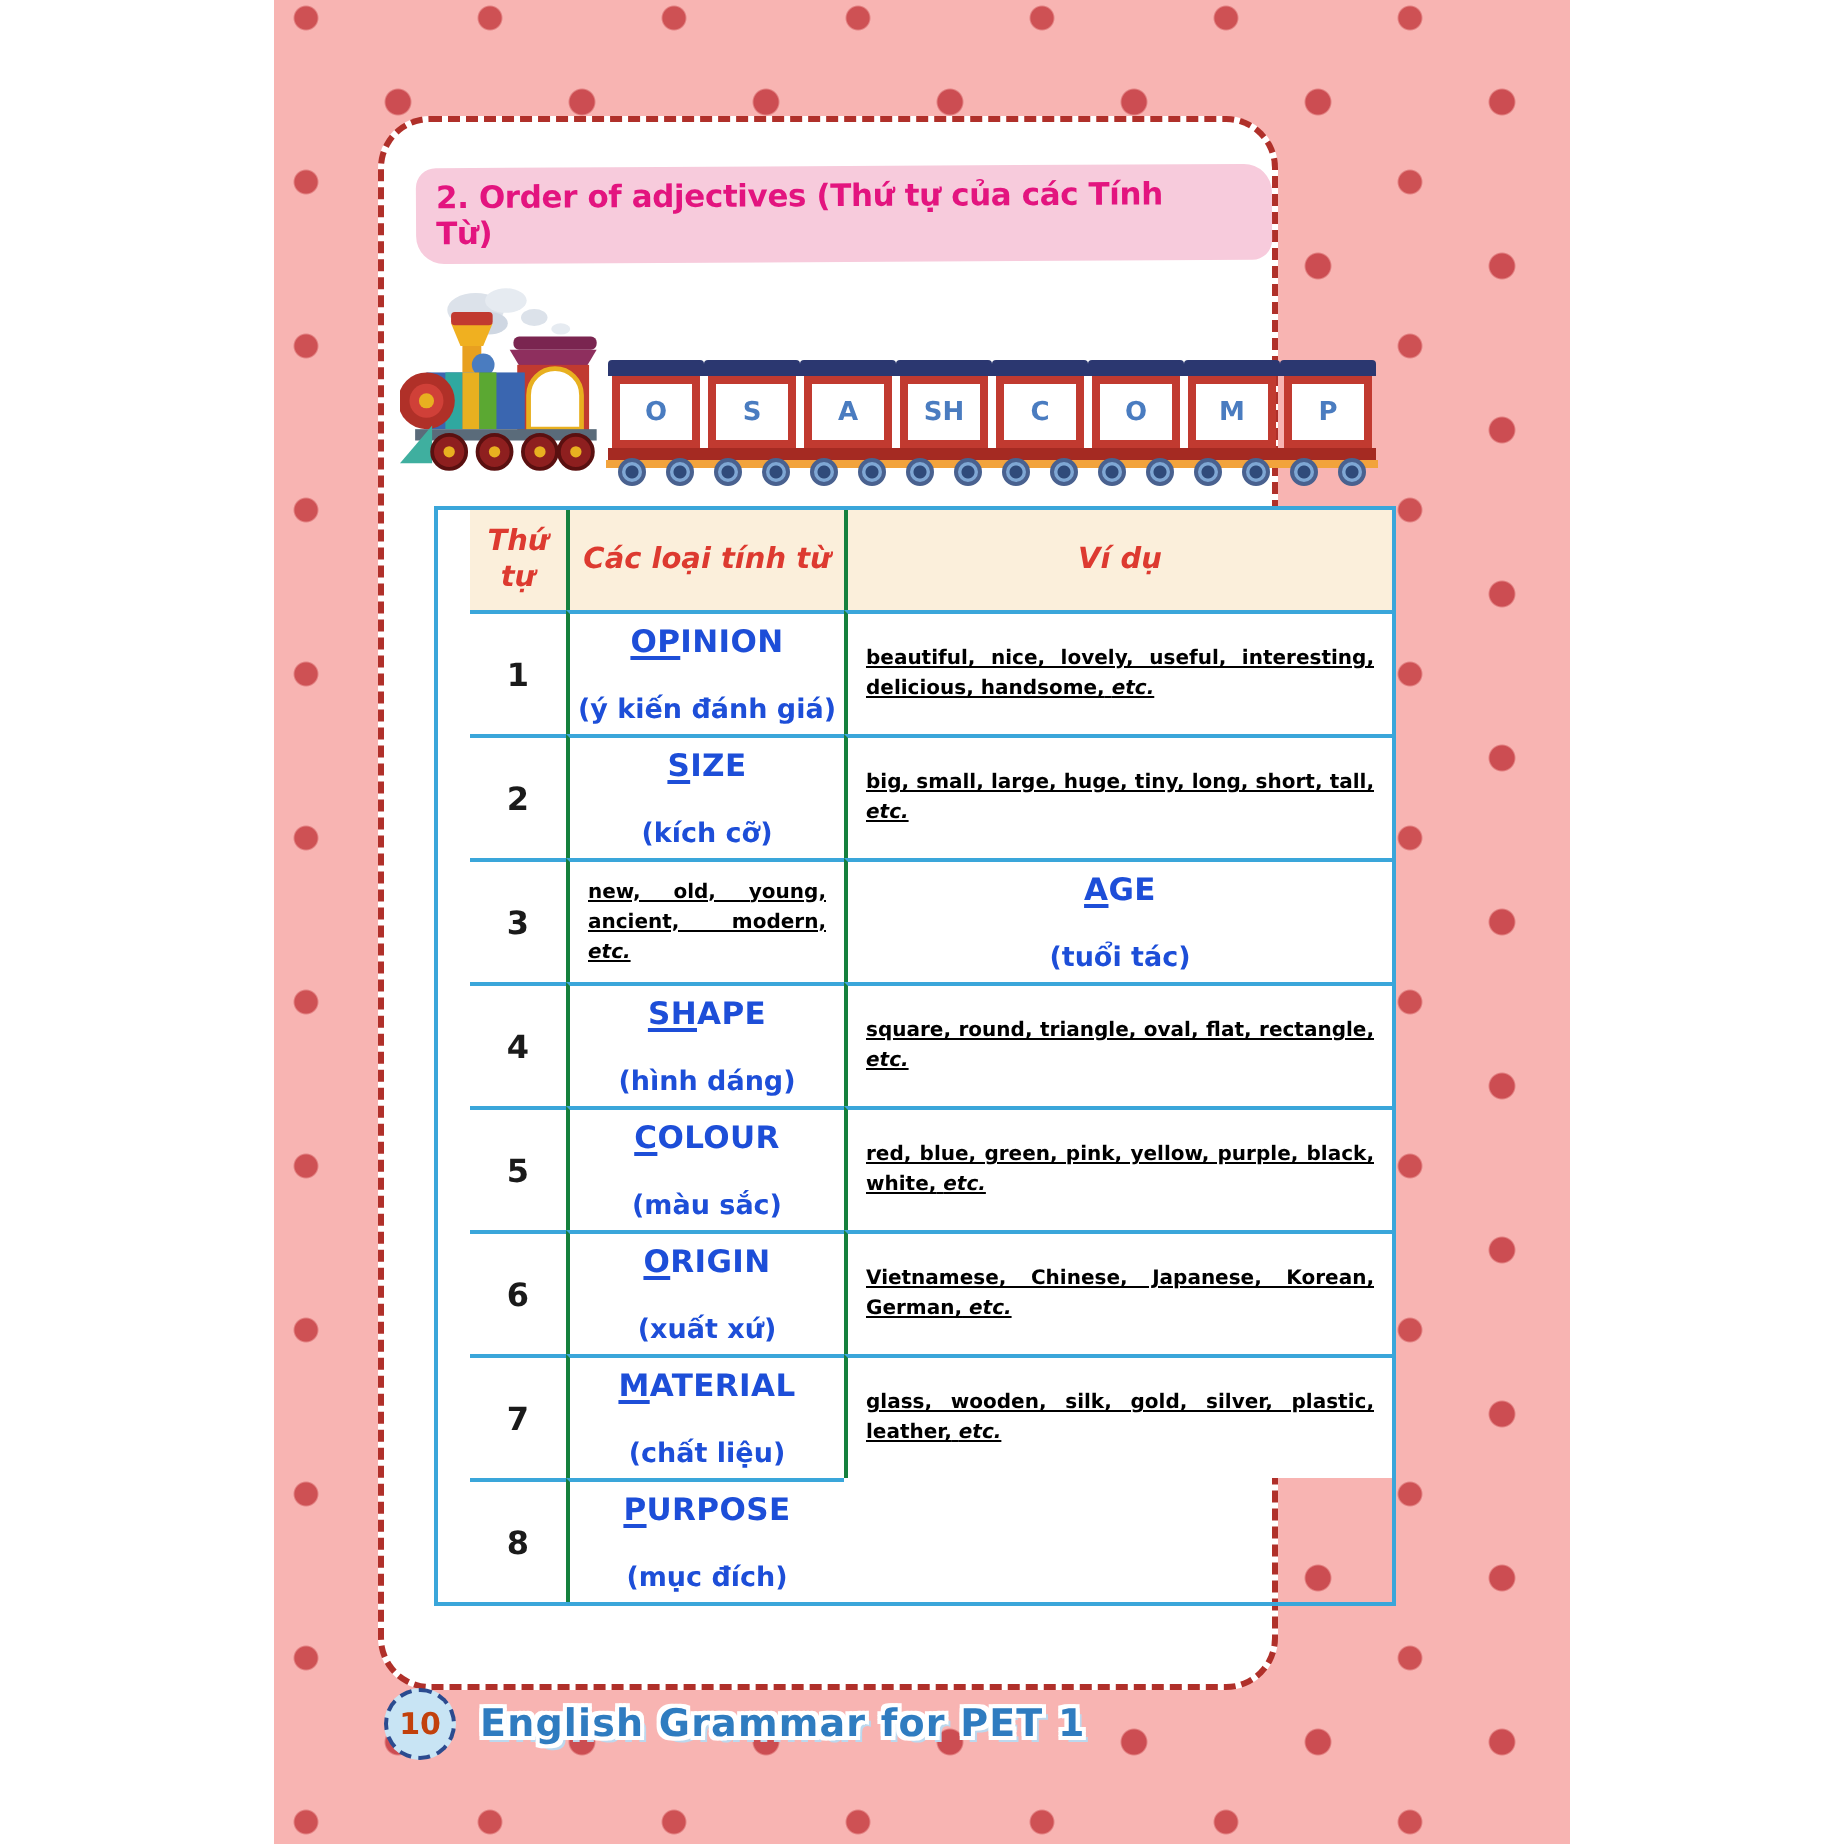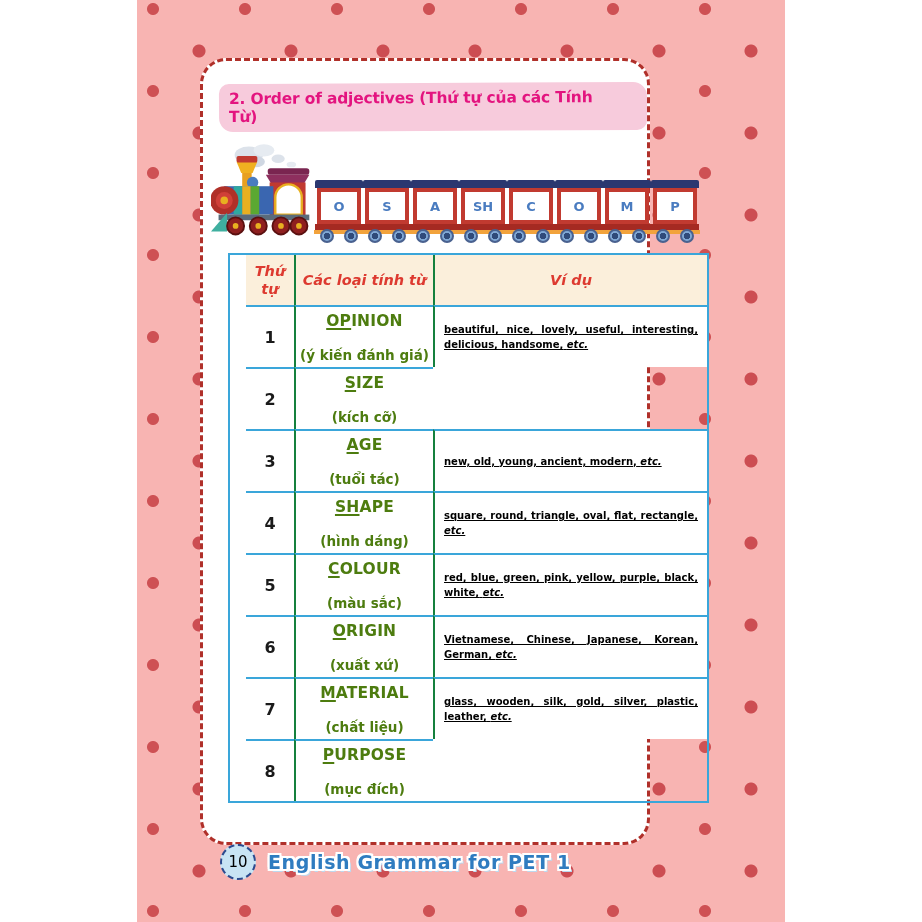--- a/index.html
+++ b/index.html
@@ -10,21 +10,21 @@
   .page{
     position:absolute;left:137px;top:0;width:648px;height:922px;
     background-color:#F8B4B2;
     background-image:
       radial-gradient(circle,#CC4D52 6px,rgba(0,0,0,0) 7px),
       radial-gradient(circle,#CE5154 5.5px,rgba(0,0,0,0) 6.5px);
     background-size:92px 82px,92px 82px;
     background-position:16px 10px,62px 50px;
   }
   .card{
-    position:absolute;left:63px;top:58px;width:450px;height:787px;box-sizing:border-box;
+    position:absolute;left:52px;top:58px;width:450px;height:787px;box-sizing:border-box;
     background:#ffffff;border:3px dashed #B0302A;border-radius:26px;
   }
   
   .title-wrap{position:absolute;left:16px;top:22px;}
   .title-hl{
     display:inline-block;background:#F7CBDC;border-radius:10px 14px 10px 14px;
     padding:6px 24px 6px 10px;transform:rotate(-0.3deg);
     color:#E3147F;font-weight:bold;font-size:15.5px;letter-spacing:-0.2px;
   }
   
@@ -44,32 +44,32 @@
   
   .gtable{position:absolute;left:25px;top:192px;width:481px;border:2px solid #3AA6DA;box-sizing:border-box;padding-left:16px;}
   .trow{display:grid;grid-template-columns:48px 139px 1fr;}
   .cell{border-left:2px solid #15803d;border-top:2px solid #3AA6DA;box-sizing:border-box;
     display:flex;flex-direction:column;justify-content:center;}
   .trow .cell:first-child{border-left:none;}
   .trow.head .cell{border-top:none;background:#FBEFDB;min-height:50px;}
   .trow:not(.head) .cell{min-height:62px;background:#ffffff;}
   .hcell{color:#DD3A30;font-weight:bold;font-style:italic;font-size:14.5px;text-align:center;line-height:1.25;}
   .cell.num{align-items:center;font-weight:bold;font-size:16px;color:#1a1a1a;}
-  .cell.cat{align-items:center;text-align:center;color:#4d7c0f;font-weight:bold;}
+  .cell.cat{align-items:center;text-align:center;color:#1d4ed8;font-weight:bold;}
   .cat-name{font-size:15.5px;letter-spacing:0.2px;}
   .cat-name .u{text-decoration:underline;text-underline-offset:2px;text-decoration-thickness:2px;}
   .cat-vn{font-size:13.5px;margin-top:17px;}
   .cell.ex{padding:6px 9px;}
   .ex-text{font-size:10px;font-weight:bold;color:#000000;line-height:1.5;text-align:justify;text-decoration:underline;}
   .ex-text i{font-weight:bold;}
   
   .footer{position:absolute;left:55px;top:844px;display:flex;align-items:center;gap:12px;}
   .page-circle{width:36px;height:36px;border-radius:50%;background:#C8E4F4;border:2.5px dashed #2B4B8F;
     box-sizing:border-box;display:flex;align-items:center;justify-content:center;
-    color:#000000;font-weight:normal;font-size:15px;margin-left:28px;}
+    color:#c2410c;font-weight:bold;font-size:15px;}
   .book-title{
     color:#2F7CC0;font-weight:bold;font-size:19px;letter-spacing:0.6px;
     text-shadow:-2px -2px 0 #fff,2px -2px 0 #fff,-2px 2px 0 #fff,2px 2px 0 #fff,
       0 -2px 0 #fff,0 2px 0 #fff,-2px 0 0 #fff,2px 0 0 #fff,3px 3px 0 #bcd8ee;
   }
 </style>
 </head>
 <body>
 
 <div class="page">
@@ -222,30 +222,33 @@
       <div class="ex-text"><span>beautiful, nice, lovely, useful, interesting, delicious, handsome,</span> <i>etc.</i></div>
     </div>
   </div>
 
   <div class="trow">
     <div class="cell num">2</div>
     <div class="cell cat">
       <div class="cat-name"><span class="u">S</span><span>IZE</span></div>
       <div class="cat-vn">(kích cỡ)</div>
     </div>
+    <div class="cell ex">
+      <div class="ex-text"><span>big, small, large, huge, tiny, long, short, tall,</span> <i>etc.</i></div>
+    </div>
   </div>
 
   <div class="trow">
     <div class="cell num">3</div>
+    <div class="cell ex">
+      <div class="ex-text"><span>new, old, young, ancient, modern,</span> <i>etc.</i></div>
+    </div>
     <div class="cell cat">
       <div class="cat-name"><span class="u">A</span><span>GE</span></div>
       <div class="cat-vn">(tuổi tác)</div>
-    </div>
-    <div class="cell ex">
-      <div class="ex-text"><span>new, old, young, ancient, modern,</span> <i>etc.</i></div>
     </div>
   </div>
 
   <div class="trow">
     <div class="cell num">4</div>
     <div class="cell cat">
       <div class="cat-name"><span class="u">SH</span><span>APE</span></div>
       <div class="cat-vn">(hình dáng)</div>
     </div>
     <div class="cell ex">

